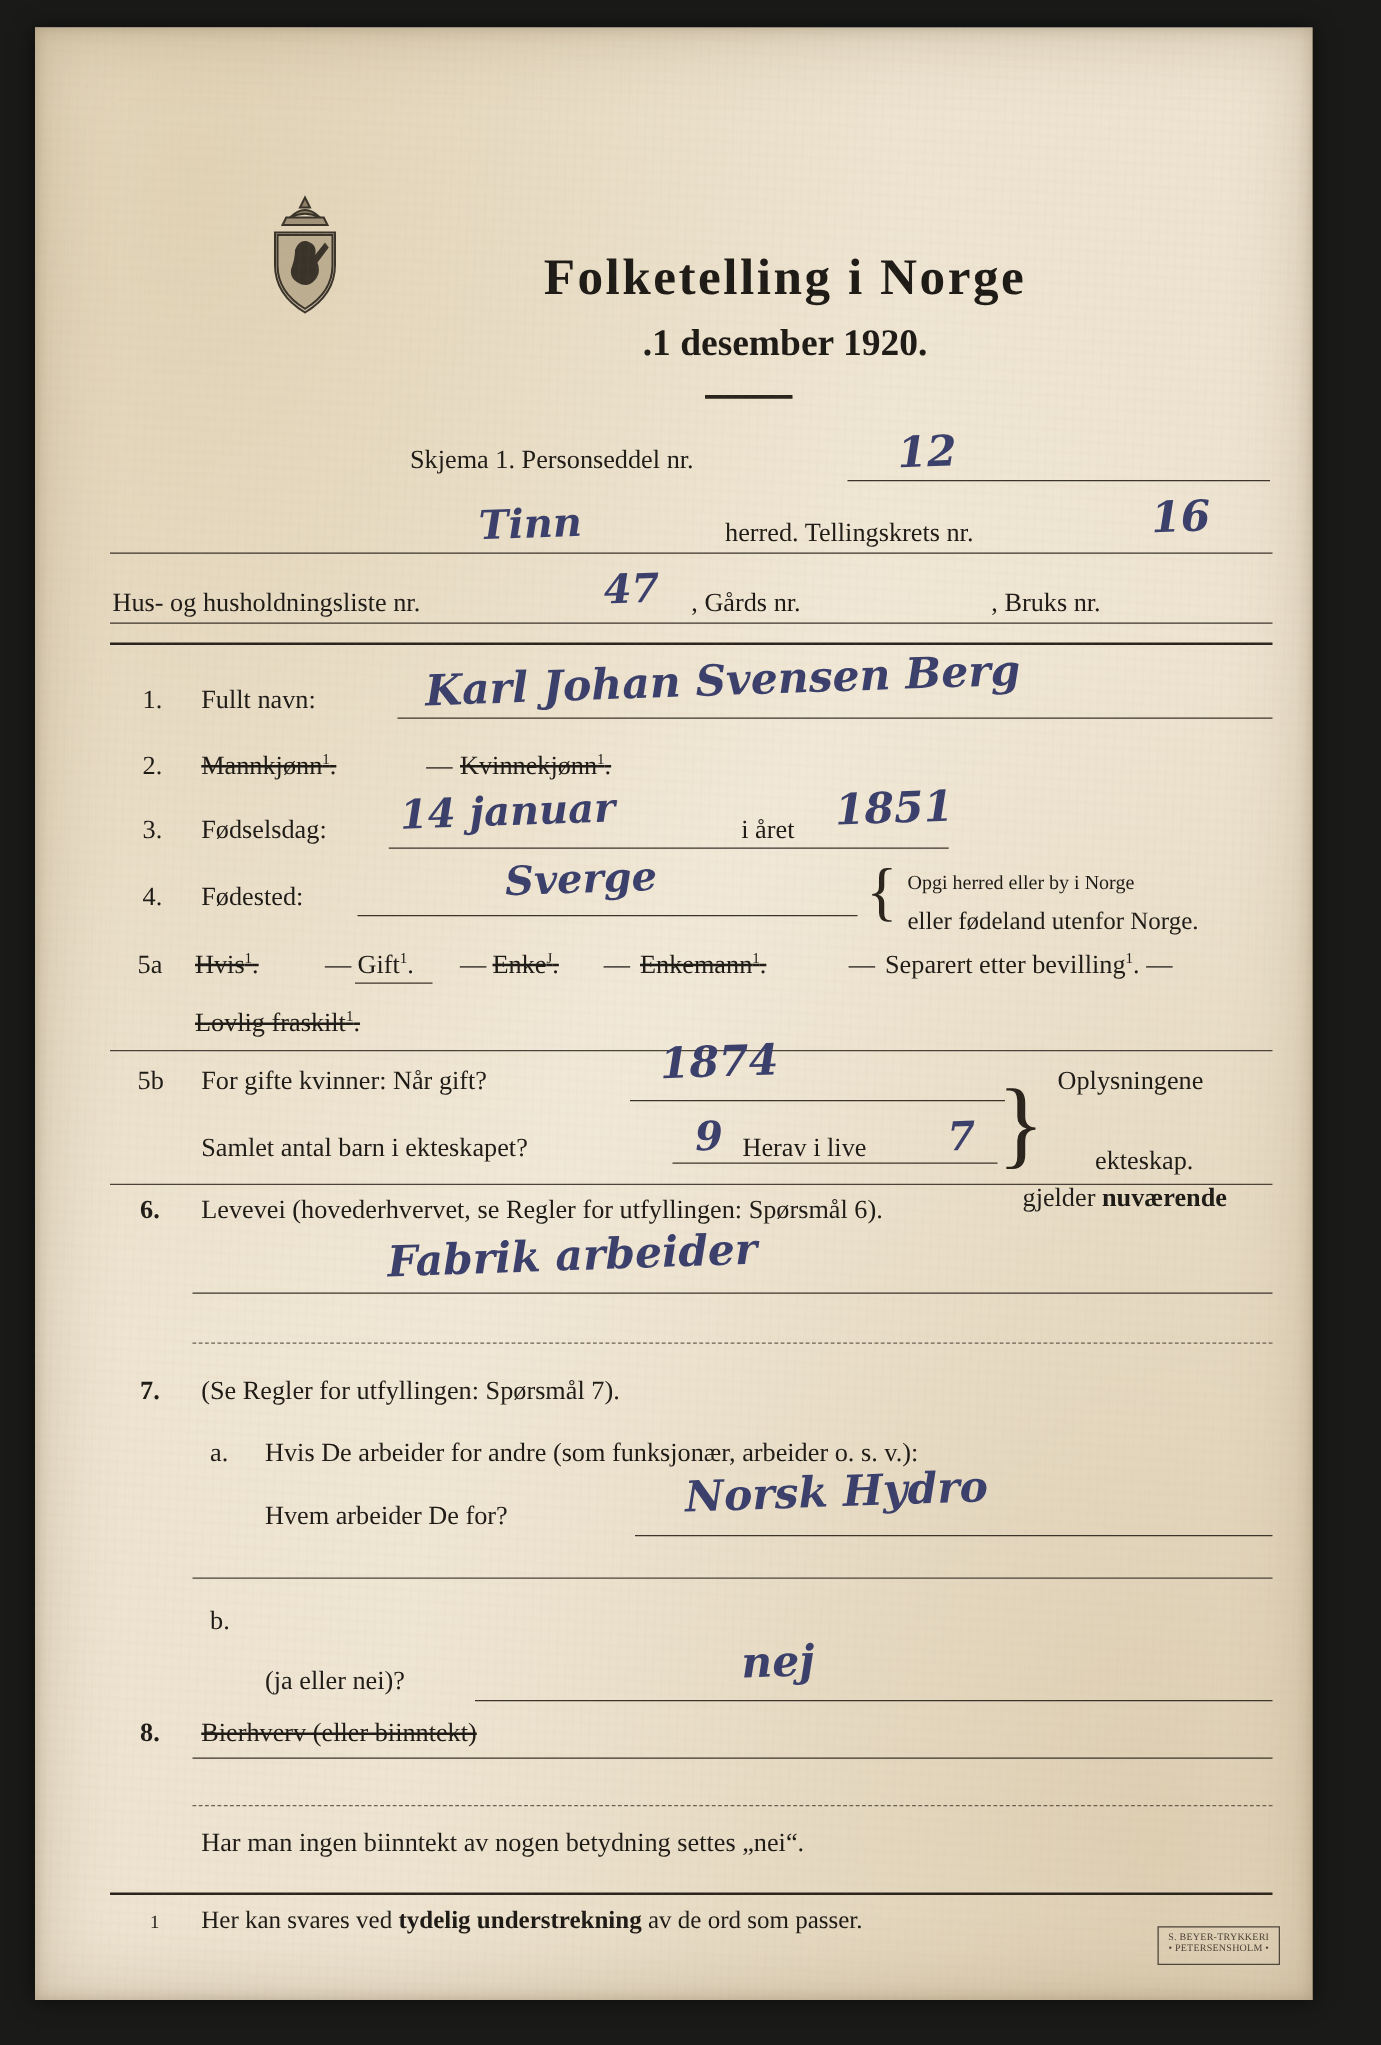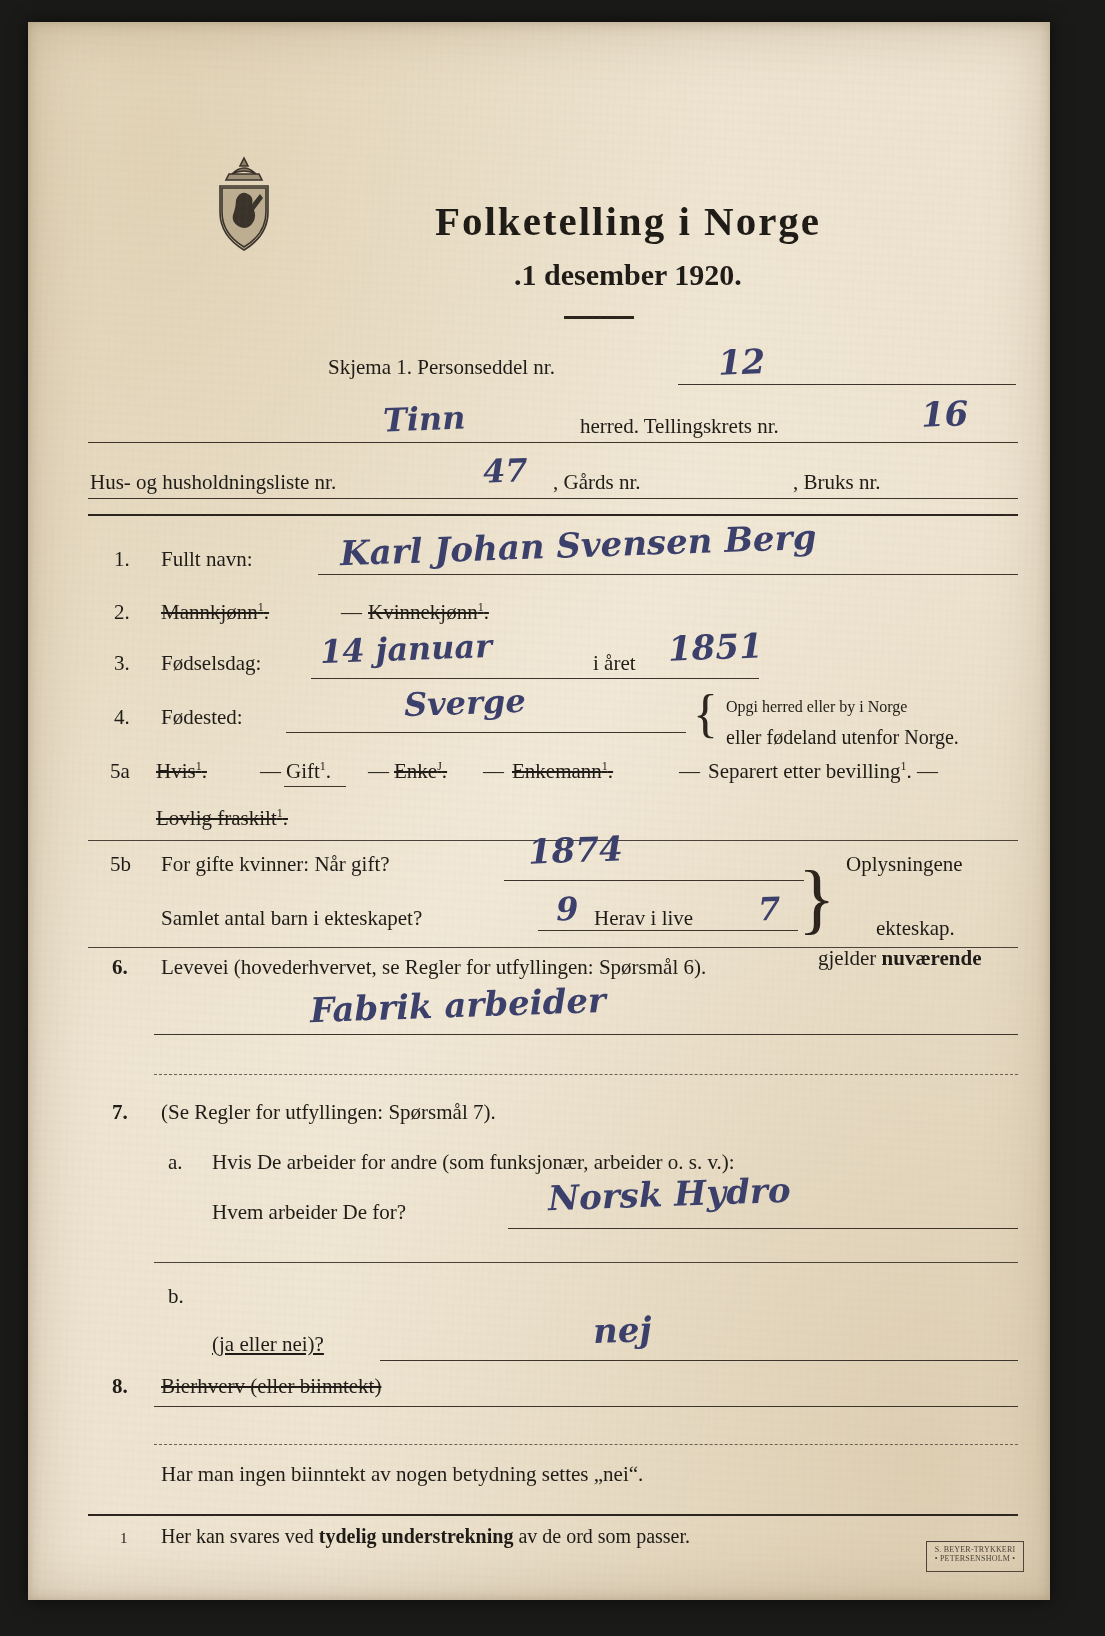--- a/index.html
+++ b/index.html
@@ -153,21 +153,21 @@
   <div class="lbl" style="left:133px;top:1078px;">(Se Regler for utfyllingen:  Spørsmål 7).</div>
 
   <div class="lbl" style="left:140px;top:1128px;">a.</div>
   <div class="lbl" style="left:184px;top:1128px;">Hvis De arbeider for andre (som funksjonær, arbeider o. s. v.):</div>
   <div class="lbl" style="left:184px;top:1178px;">Hvem arbeider De for?</div>
   <div class="line" style="left:480px;top:1206px;width:510px;"></div>
   <div class="hand" style="left:520px;top:1152px;font-size:34px;">Norsk Hydro</div>
   <div class="hr thin" style="left:126px;top:1240px;width:864px;"></div>
 
   <div class="lbl" style="left:140px;top:1262px;">b.</div>
-  <div class="lbl" style="left:184px;top:1310px;text-decoration:underline;">(ja eller nei)?</div>
+  <div class="lbl" style="left:184px;top:1310px;">(ja eller nei)?</div>
   <div class="line" style="left:352px;top:1338px;width:638px;"></div>
   <div class="hand" style="left:565px;top:1288px;font-size:34px;">nej</div>
 
   <div class="lbl" style="left:84px;top:1352px;font-weight:700;">8.</div>
   <div class="lbl strike" style="left:133px;top:1352px;">Bierhverv (eller biinntekt)</div>
   <div class="line" style="left:126px;top:1384px;width:864px;"></div>
   <div class="hr dash" style="left:126px;top:1422px;width:864px;"></div>
 
   <div class="lbl" style="left:133px;top:1440px;">Har man ingen biinntekt av nogen betydning settes „nei“.</div>
   <div class="hr" style="left:60px;top:1492px;width:930px;"></div>

